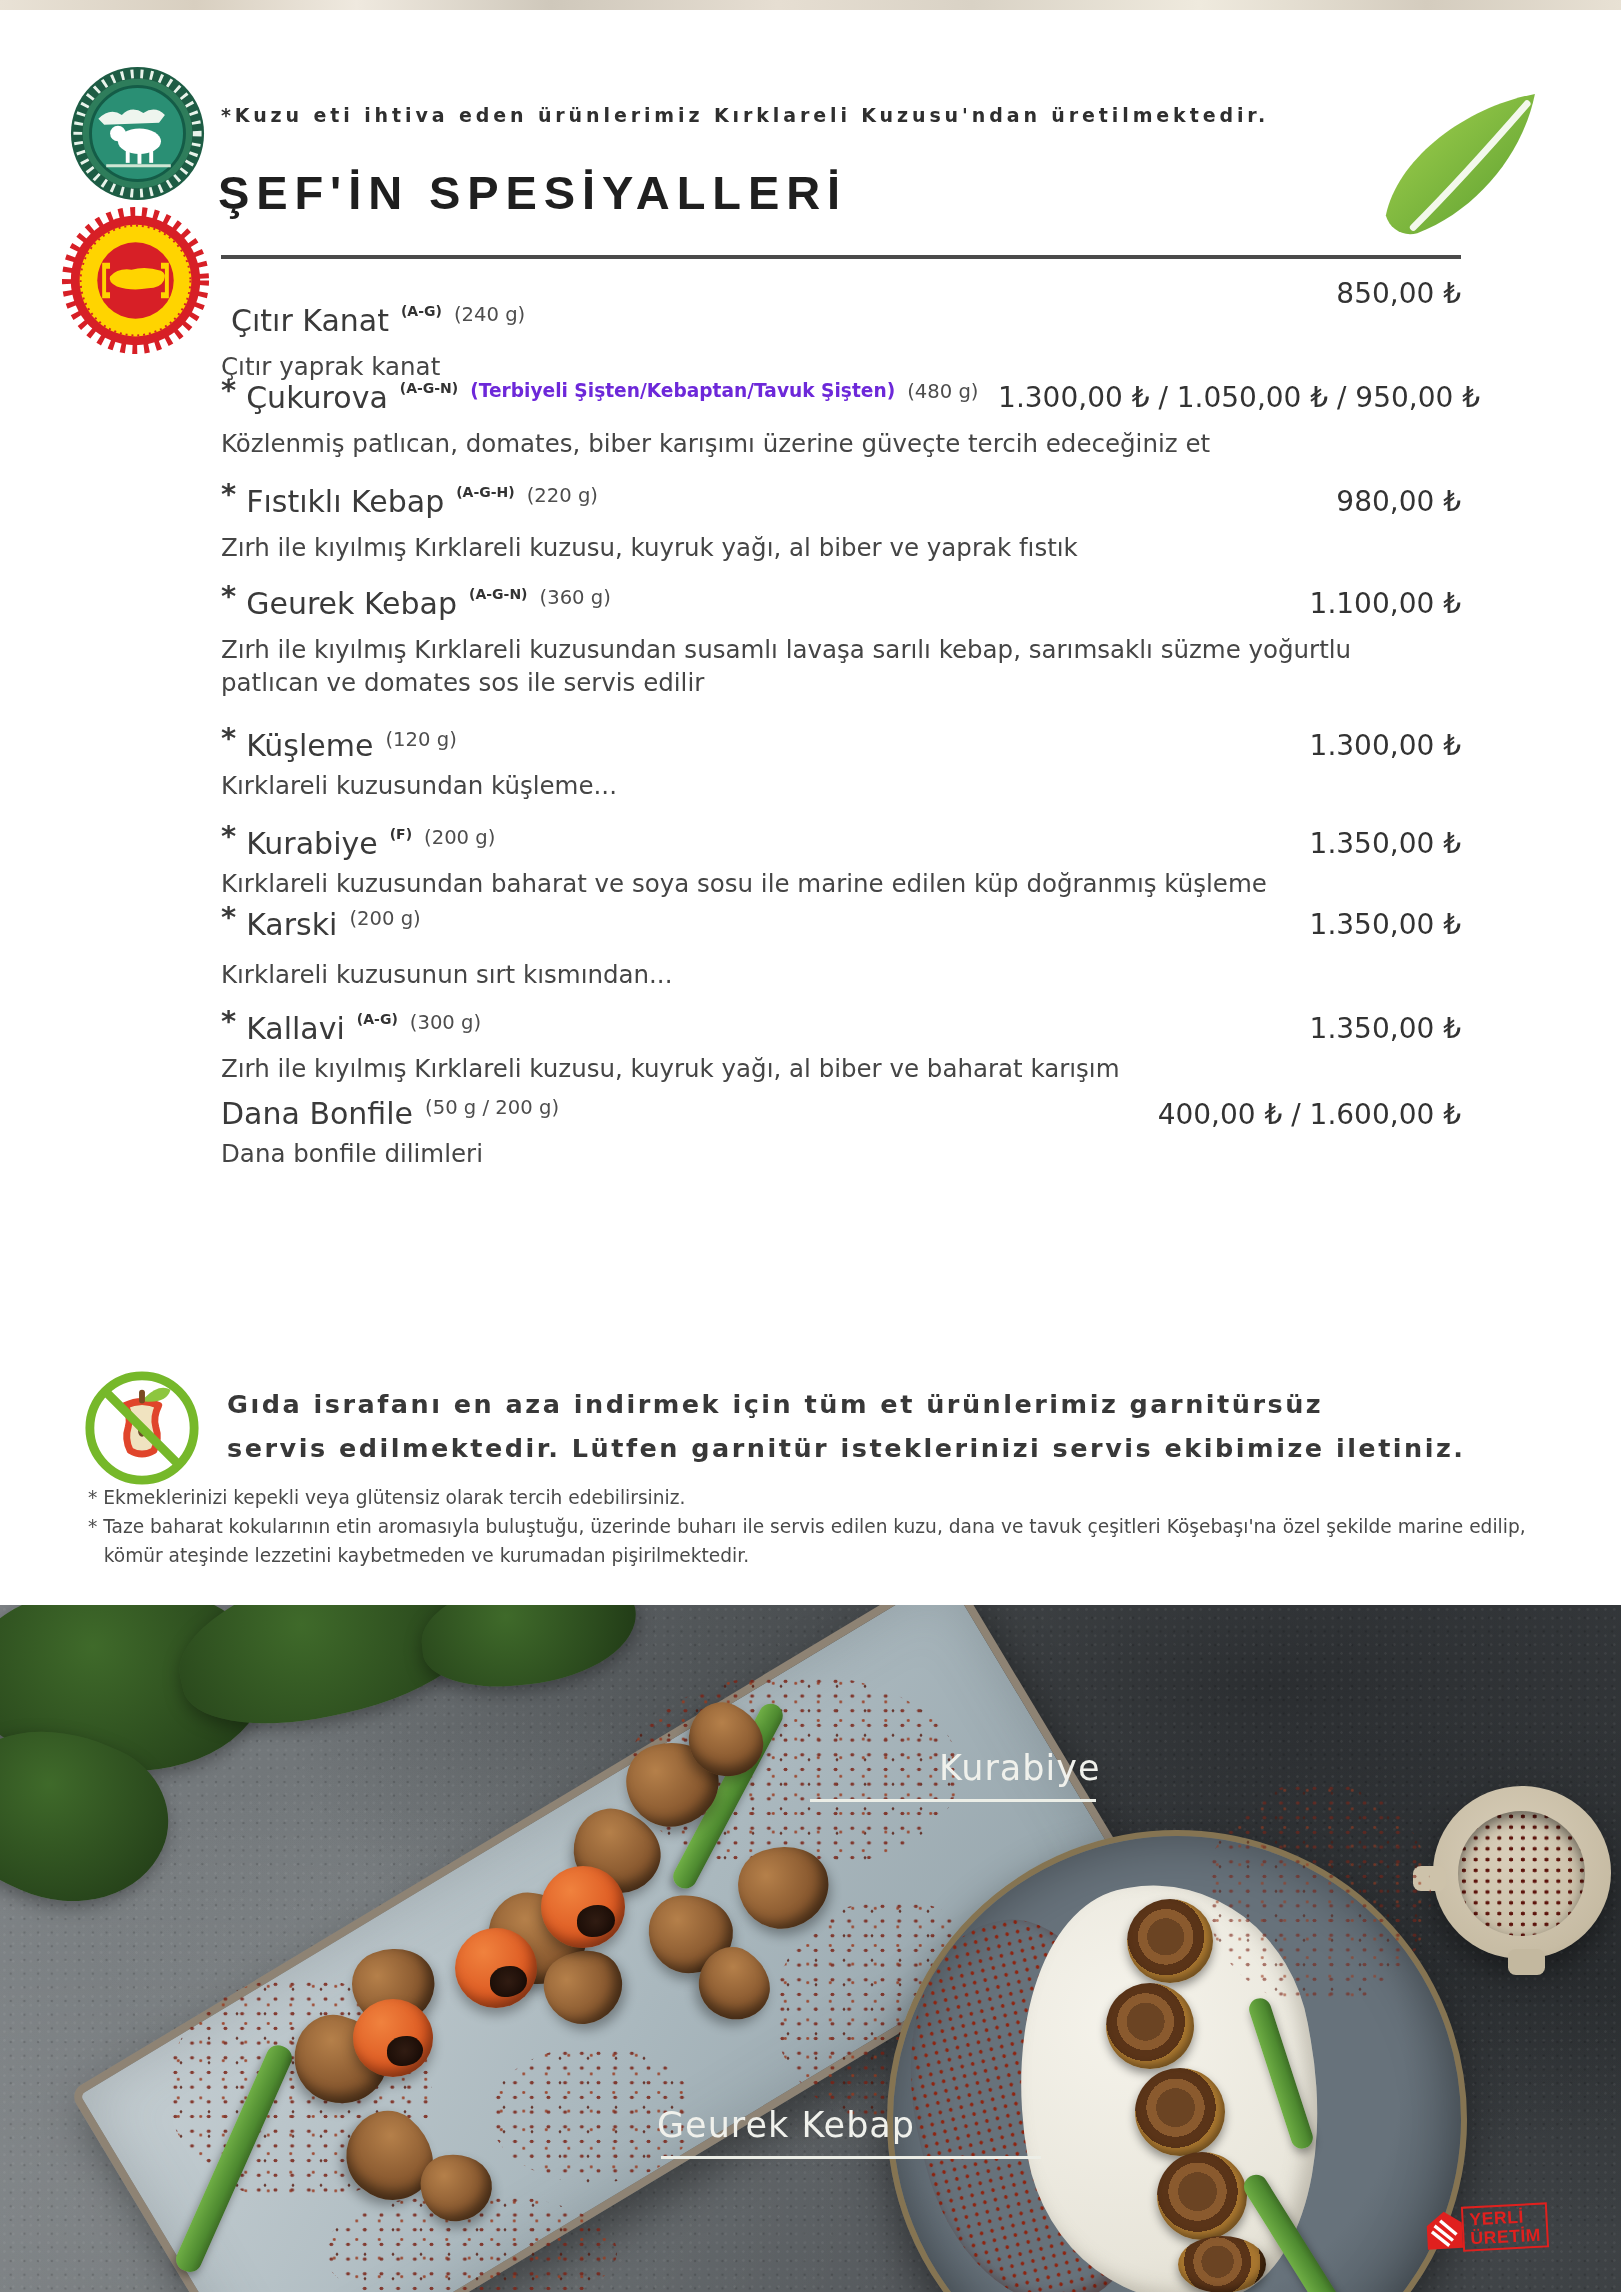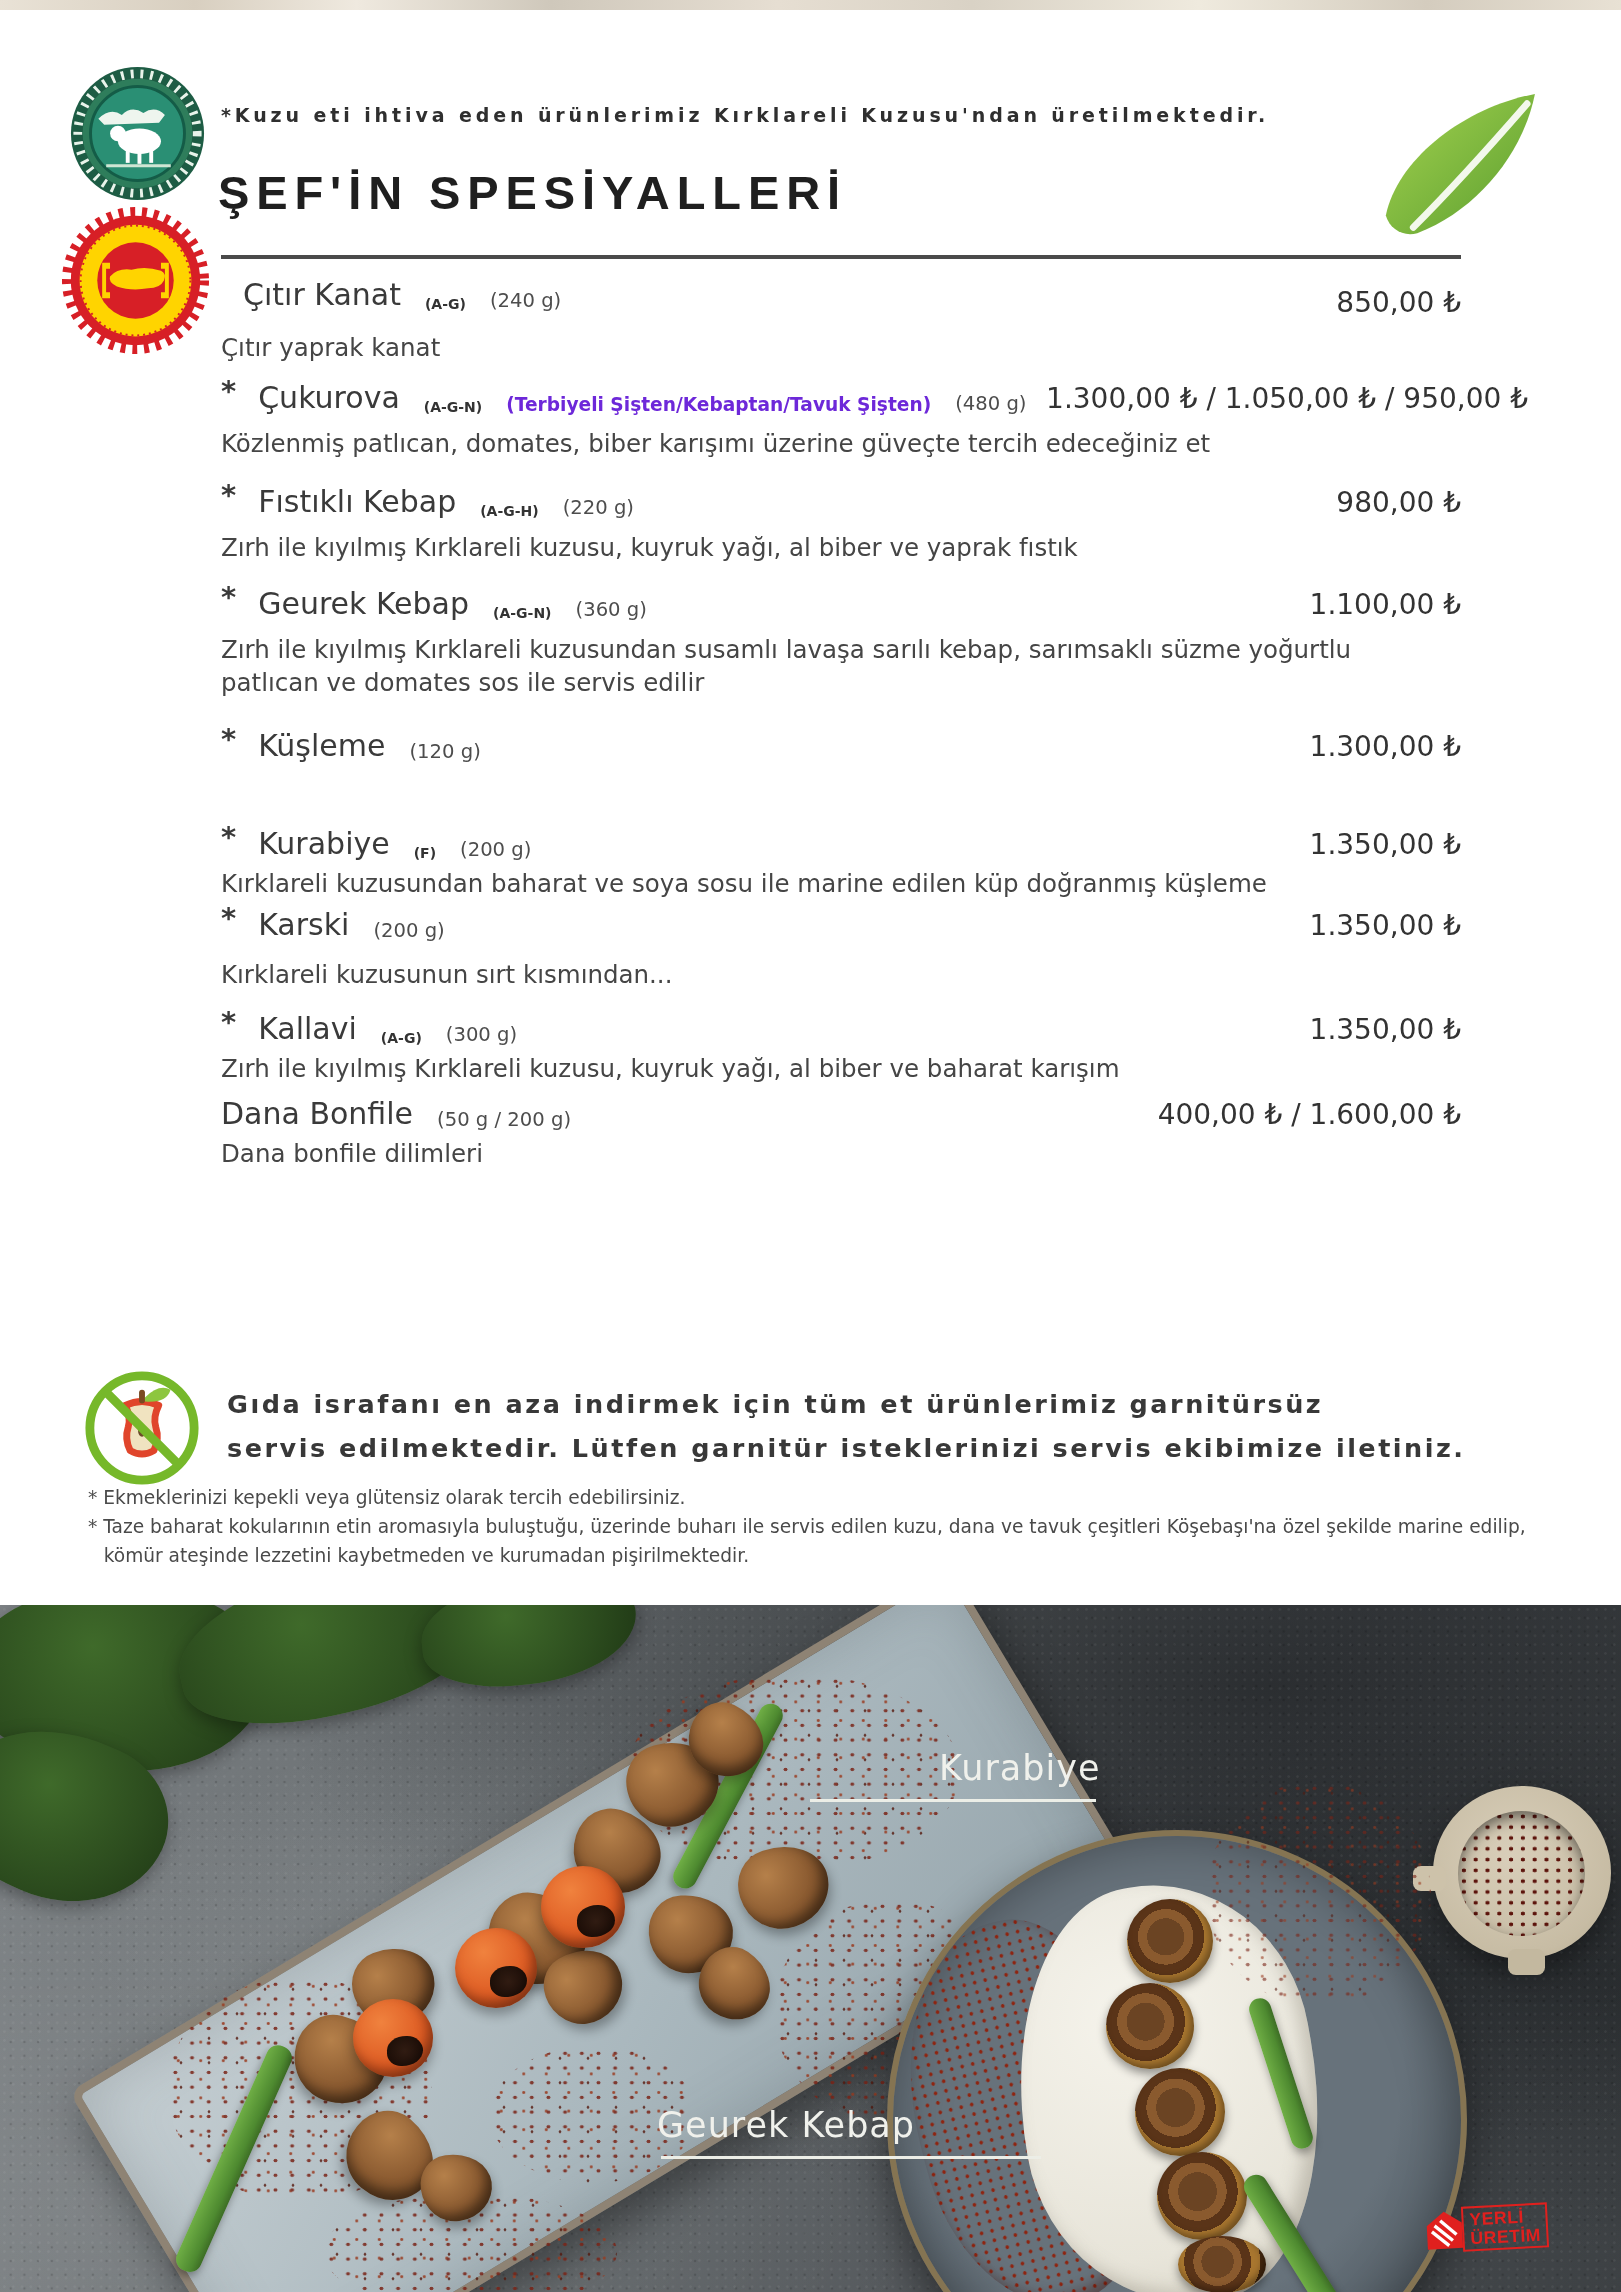--- a/index.html
+++ b/index.html
@@ -18,21 +18,21 @@
     font-weight:bold;font-size:19px;letter-spacing:3.9px;color:#2f2f2f;}
   .page-title{position:absolute;left:218px;top:165px;margin:0;
     font-family:"Liberation Sans",sans-serif;font-weight:700;font-size:47px;
     letter-spacing:6.9px;color:#1f1f1f;}
   .leaf{position:absolute;left:1370px;top:90px;width:169px;height:155px;}
   .title-rule{position:absolute;left:221px;top:255px;width:1240px;height:3.9px;background:#4a4a4a;}
 
   
   .item{position:absolute;left:221px;width:1240px;}
   .item .row{display:flex;justify-content:space-between;align-items:baseline;}
-  .item .left{display:flex;align-items:flex-end;gap:24px;flex-wrap:nowrap;}
+  .item .left{display:flex;align-items:flex-start;gap:12px;flex-wrap:nowrap;}
   .item .star{font-size:29px;font-weight:bold;color:#3a3a3a;position:relative;top:-6.9px;margin-right:-2px;}
   .item .name{font-size:30px;color:#3a3a3a;}
   .item .codes{font-size:14px;font-weight:bold;color:#333;white-space:nowrap;}
   .item .subtitle{font-size:18.6px;font-weight:bold;color:#6d28d9;white-space:nowrap;}
   .item .weight{font-size:19.6px;color:#4d4d4d;white-space:nowrap;}
   .item .price{font-size:28px;color:#333;white-space:nowrap;margin-left:19.6px;}
   .item .desc{margin-top:11.8px;font-size:24.5px;line-height:33px;color:#454545;max-width:1206px;}
 
   
   .waste-icon{position:absolute;left:82px;top:1368px;width:120px;height:120px;}
@@ -225,20 +225,21 @@
 
   <div class="item" style="top:728px">
     <div class="row">
         <div class="left">
       <span class="star">*</span>
       <span class="name">Küşleme</span>
       <span class="weight">(120 g)</span>
     </div>
         <div class="price">1.300,00 ₺</div>
       </div>
+    <div class="desc" style="margin-top:5.9px">Kırklareli kuzusundan küşleme...</div>
   </div>
 
   <div class="item" style="top:826px">
     <div class="row">
         <div class="left">
       <span class="star">*</span>
       <span class="name">Kurabiye</span>
       <span class="codes">(F)</span>
       <span class="weight">(200 g)</span>
     </div>

